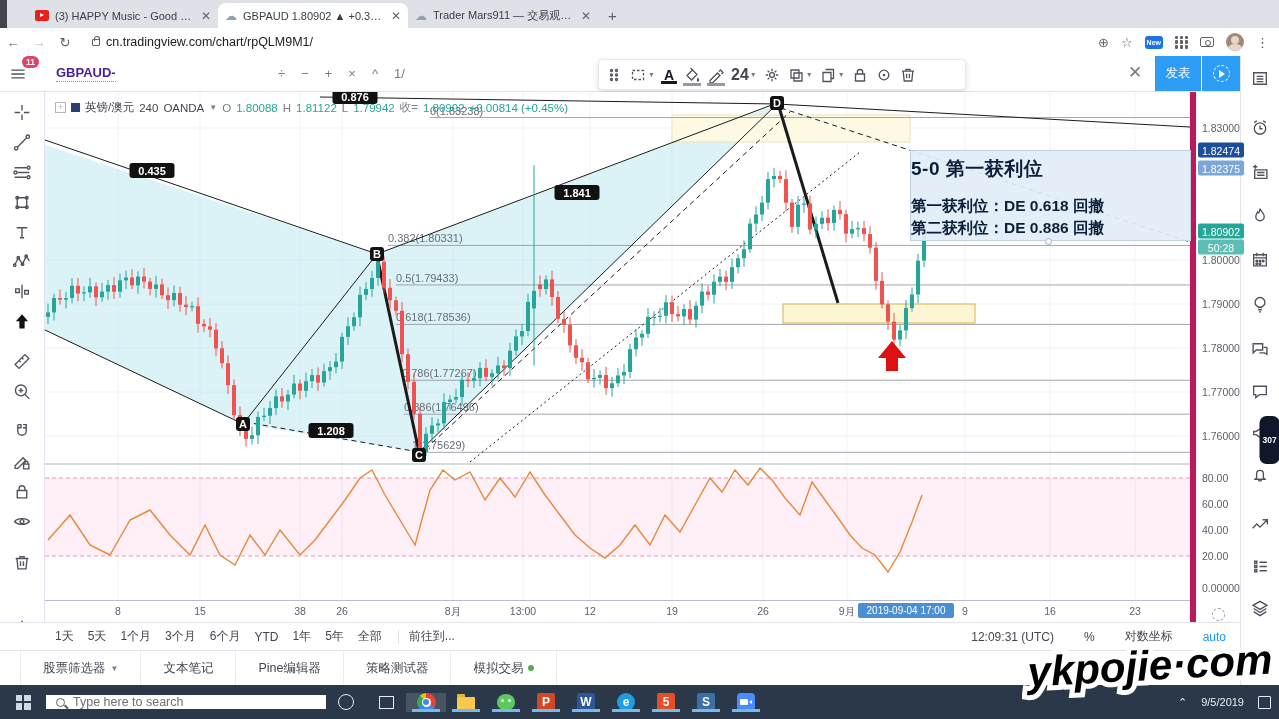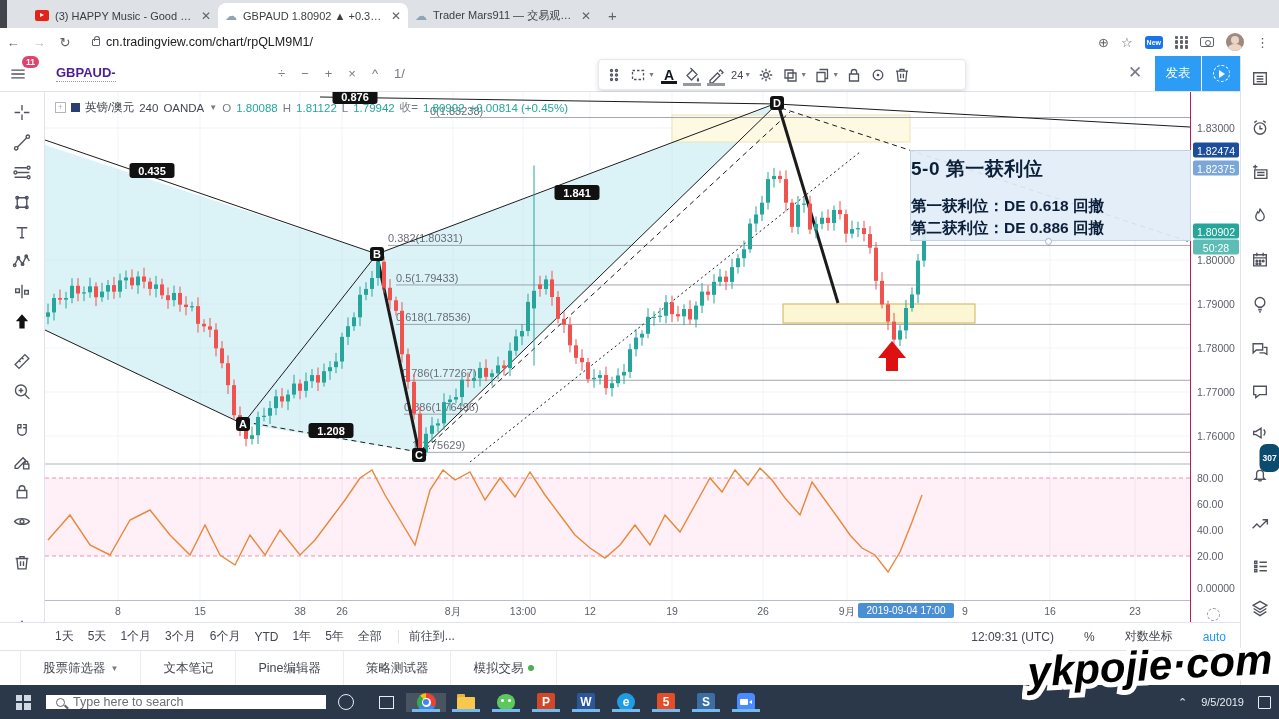--- a/index.html
+++ b/index.html
@@ -40,50 +40,50 @@
   
   .tvheader { position:absolute; left:0; top:56px; right:39px; height:36px; background:#fff; border-bottom:1px solid #e0e3eb; }
   .mainmenu { position:absolute; left:8px; top:8px; color:#50535e; }
   .menu-badge { position:absolute; left:22px; top:0px; background:#e0426b; color:#fff; font-size:8.5px; font-weight:bold; border-radius:7px; padding:1px 4px; }
   .symfield { position:absolute; left:56px; top:9px; font-size:13px; font-weight:bold; color:#4c1d95; border-bottom:1px dotted #999; padding-bottom:1px; }
   .compare-ops { position:absolute; left:278px; top:10px; display:flex; gap:16px; font-size:13px; color:#787b86; }
   .floatbar { position:absolute; left:598px; top:3px; width:368px; height:31px; background:#fff; border:1px solid #e6e8ee; border-radius:4px;
               box-shadow:0 2px 5px rgba(60,64,72,.18); display:flex; align-items:center; padding:0 4px; gap:2px; }
   .fitem { display:flex; align-items:center; color:#50535e; padding:0 2px; position:relative; }
   .fitem .caret { font-size:7px; color:#787b86; margin-left:1px; }
-  .fitem .txt { font-size:11px; color:#434651; }
+  .fitem .txt { font-size:16px; color:#434651;font-weight:bold; }
   .tool-A { font-size:14px; font-weight:bold; color:#131722; line-height:1; padding:0 3px; }
   .cbar { position:absolute; left:2px; bottom:-2px; height:3px; right:2px; }
   .hdr-close { position:absolute; left:1128px; top:6px; font-size:17px; color:#787b86; }
   .publish-btn { position:absolute; left:1155px; top:0; width:46px; height:35px; background:#2d9cf4; color:#fff; font-size:12.5px; display:flex; align-items:center; justify-content:center; }
   .replay-btn { position:absolute; left:1202px; top:0; width:38px; height:35px; background:#2d9cf4; display:flex; align-items:center; justify-content:center; }
   .replay-circ { width:17px; height:17px; border:1.6px dashed #fff; border-radius:50%; position:relative; }
   .replay-circ:before { content:""; position:absolute; left:5.5px; top:4px; border-left:6px solid #fff; border-top:4px solid transparent; border-bottom:4px solid transparent; }
 
   
   .lrail { position:absolute; left:0; top:92px; width:45px; bottom:34px; background:#fff; border-right:1px solid #e0e3eb; }
   .rrail { position:absolute; right:0; top:56px; width:39px; bottom:34px; background:#fff; border-left:1px solid #e0e3eb; }
   .railitem { position:absolute; left:50%; transform:translateX(-50%); color:#50535e; }
-  .rail-badge { position:absolute; top:-7px; left:9px; background:#0c4a6e; color:#fff; font-size:8.5px; font-weight:bold; border-radius:7px; padding:9px 3px;margin-top:28px; }
+  .rail-badge { position:absolute; top:-7px; left:9px; background:#0f172a; color:#fff; font-size:8.5px; font-weight:bold; border-radius:7px; padding:19px 3px; }
 
   
   .chartwrap { position:absolute; left:45px; top:92px; width:1145px; height:508px; background:#fff; }
   .legend { position:absolute; left:10px; top:8px; display:flex; align-items:center; gap:5px; font-size:11.5px; color:#434651; z-index:5; white-space:nowrap; }
   .plusbox { width:11px; height:11px; border:1px solid #b2b5be; color:#b2b5be; font-size:9px; line-height:9px; text-align:center; }
   .swatch { width:9px; height:9px; background:#2c3e6e; }
   .lg-lbl { color:#787b86; }
   .lg-val { color:#26a69a; }
   .annot { position:absolute; left:865px; top:58px; width:281px; height:91px; background:rgba(226,237,247,.93); border:1px solid #c3d2e2; z-index:6; padding:5px 0; color:#0c1f3a; }
   .annot .t { font-size:19px; font-weight:bold; letter-spacing:.5px; }
   .annot .l { font-size:15.5px; font-weight:bold; margin-top:1px; }
   .annot .gap { height:13px; }
   .annot-handle { position:absolute; left:1000px; top:146px; width:7px; height:7px; background:#fff; border:1px solid #9db3c8; border-radius:50%; z-index:7; }
 
   
-  .paxis { position:absolute; left:1190px; top:92px; width:50px; height:530px; background:#fff; border-left:1px solid #be185d; font-size:10.5px; color:#5d606b; }
+  .paxis { position:absolute; left:1190px; top:92px; width:50px; height:530px; background:#fff; border-left:6px solid #be185d; font-size:10.5px; color:#5d606b; }
   .ptick { position:absolute; left:6px; transform:translateY(-50%); }
   .pbadge { position:absolute; left:2px; width:46px; text-align:center; color:#fff; font-size:10.5px; border-radius:2px; padding:1.5px 0; transform:translateY(-50%); }
   .axis-reset { position:absolute; left:16px; top:516px; width:13px; height:13px; border:1.3px dashed #9598a1; border-radius:50%; }
   .taxis { position:absolute; left:45px; top:600px; width:1145px; height:22px; background:#fff; border-top:1px solid #b9bdc9; font-size:10.5px; color:#5d606b; }
   .ttick { position:absolute; top:4px; transform:translateX(-50%); }
   .tbadge { position:absolute; left:813px; top:2px; width:96px; background:#4a8fd3; color:#fff; text-align:center; border-radius:2px; padding:2px 0; font-size:10px; }
 
   
   .rangebar { position:absolute; left:0; top:622px; width:1240px; height:28px; background:#fff; border-top:1px solid #e0e3eb; display:flex; align-items:center; font-size:12px; color:#434651; padding-left:55px; }
   .rbtn { margin-right:14px; }

